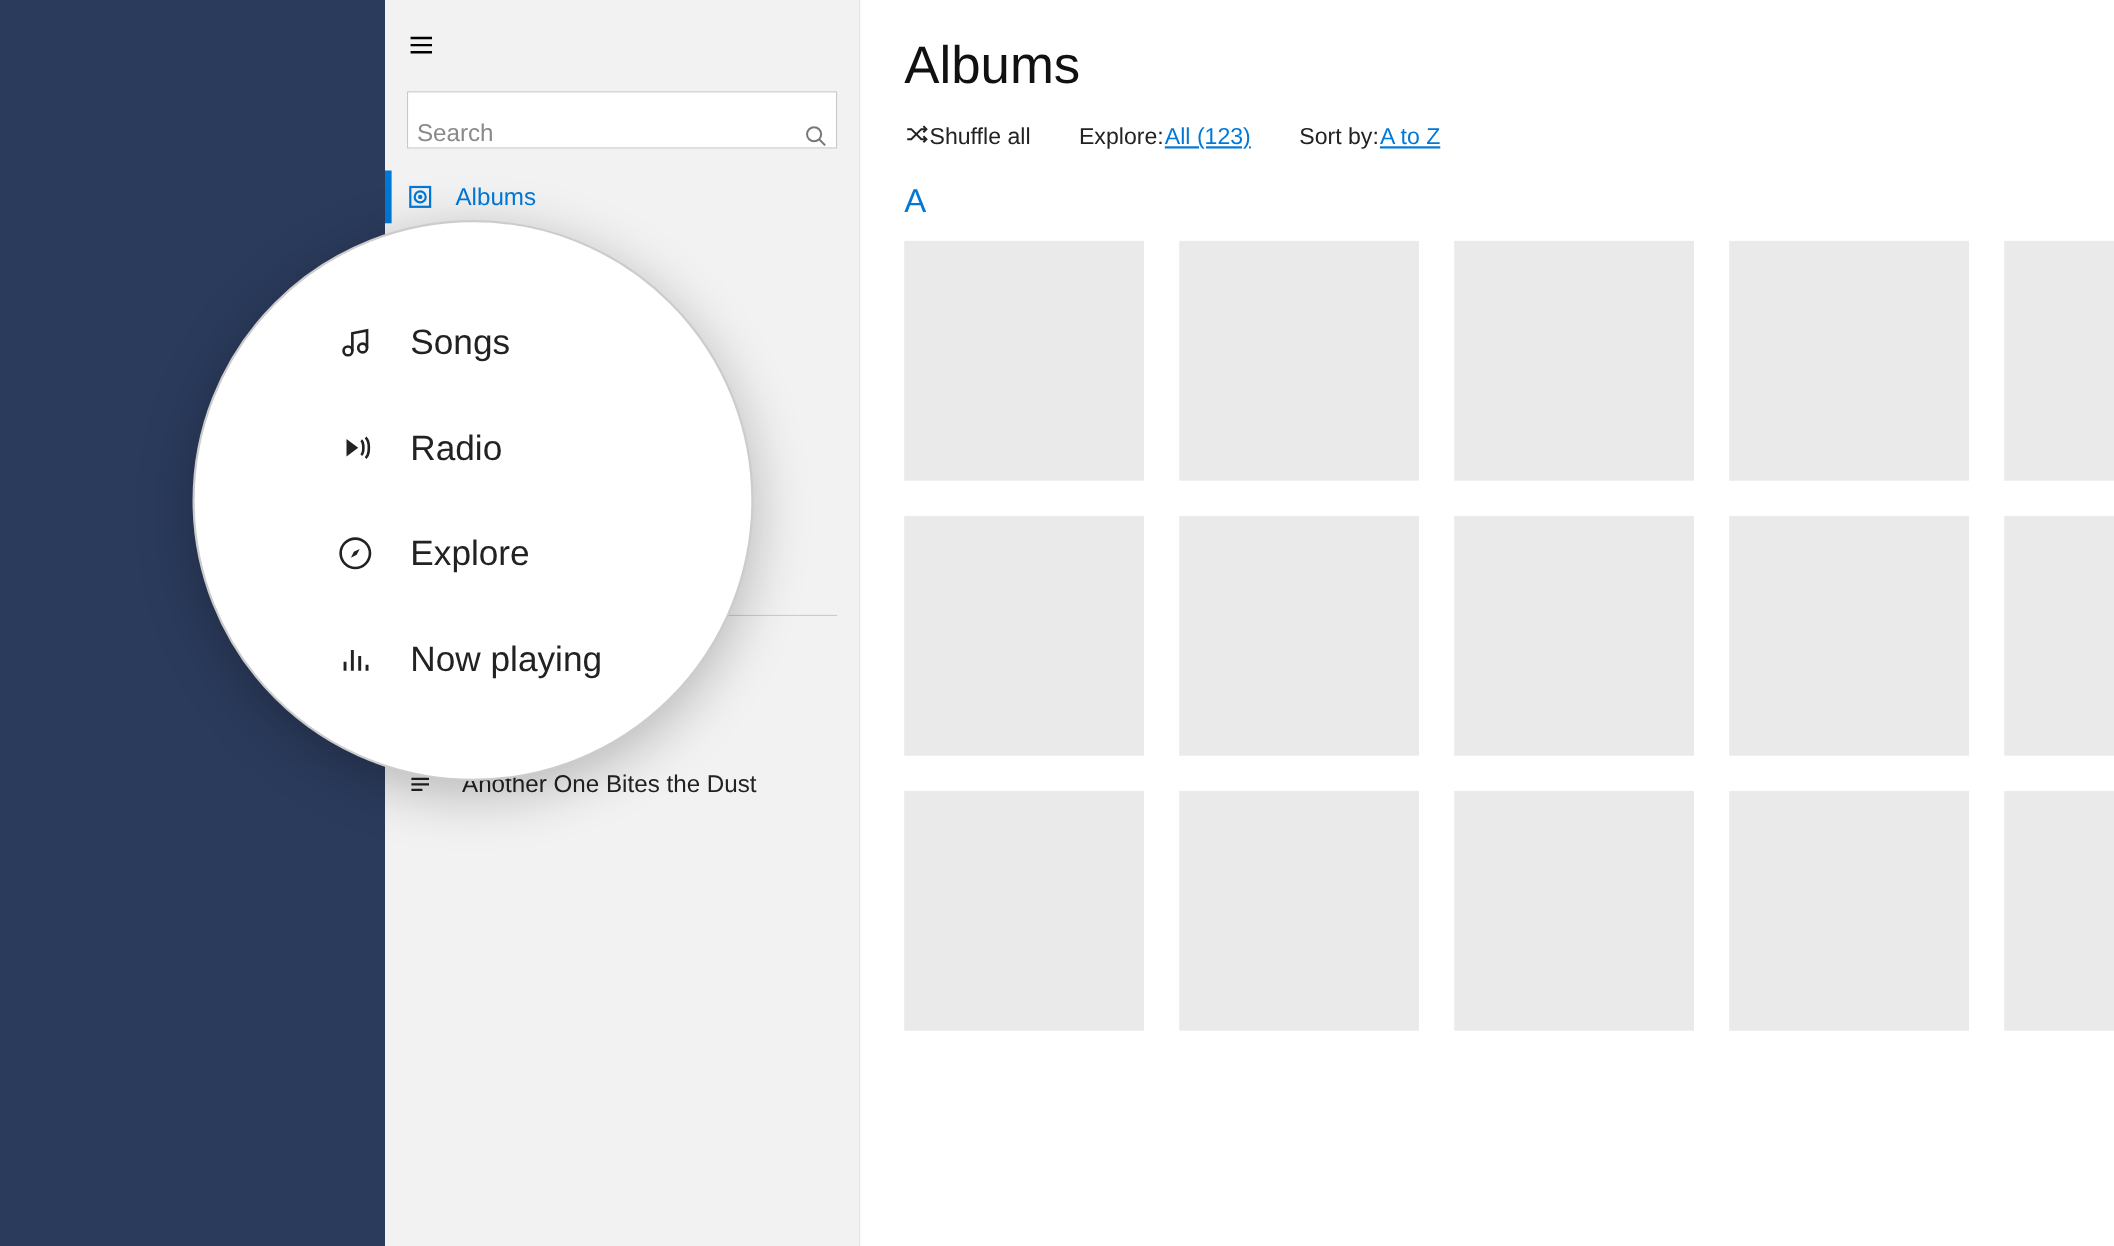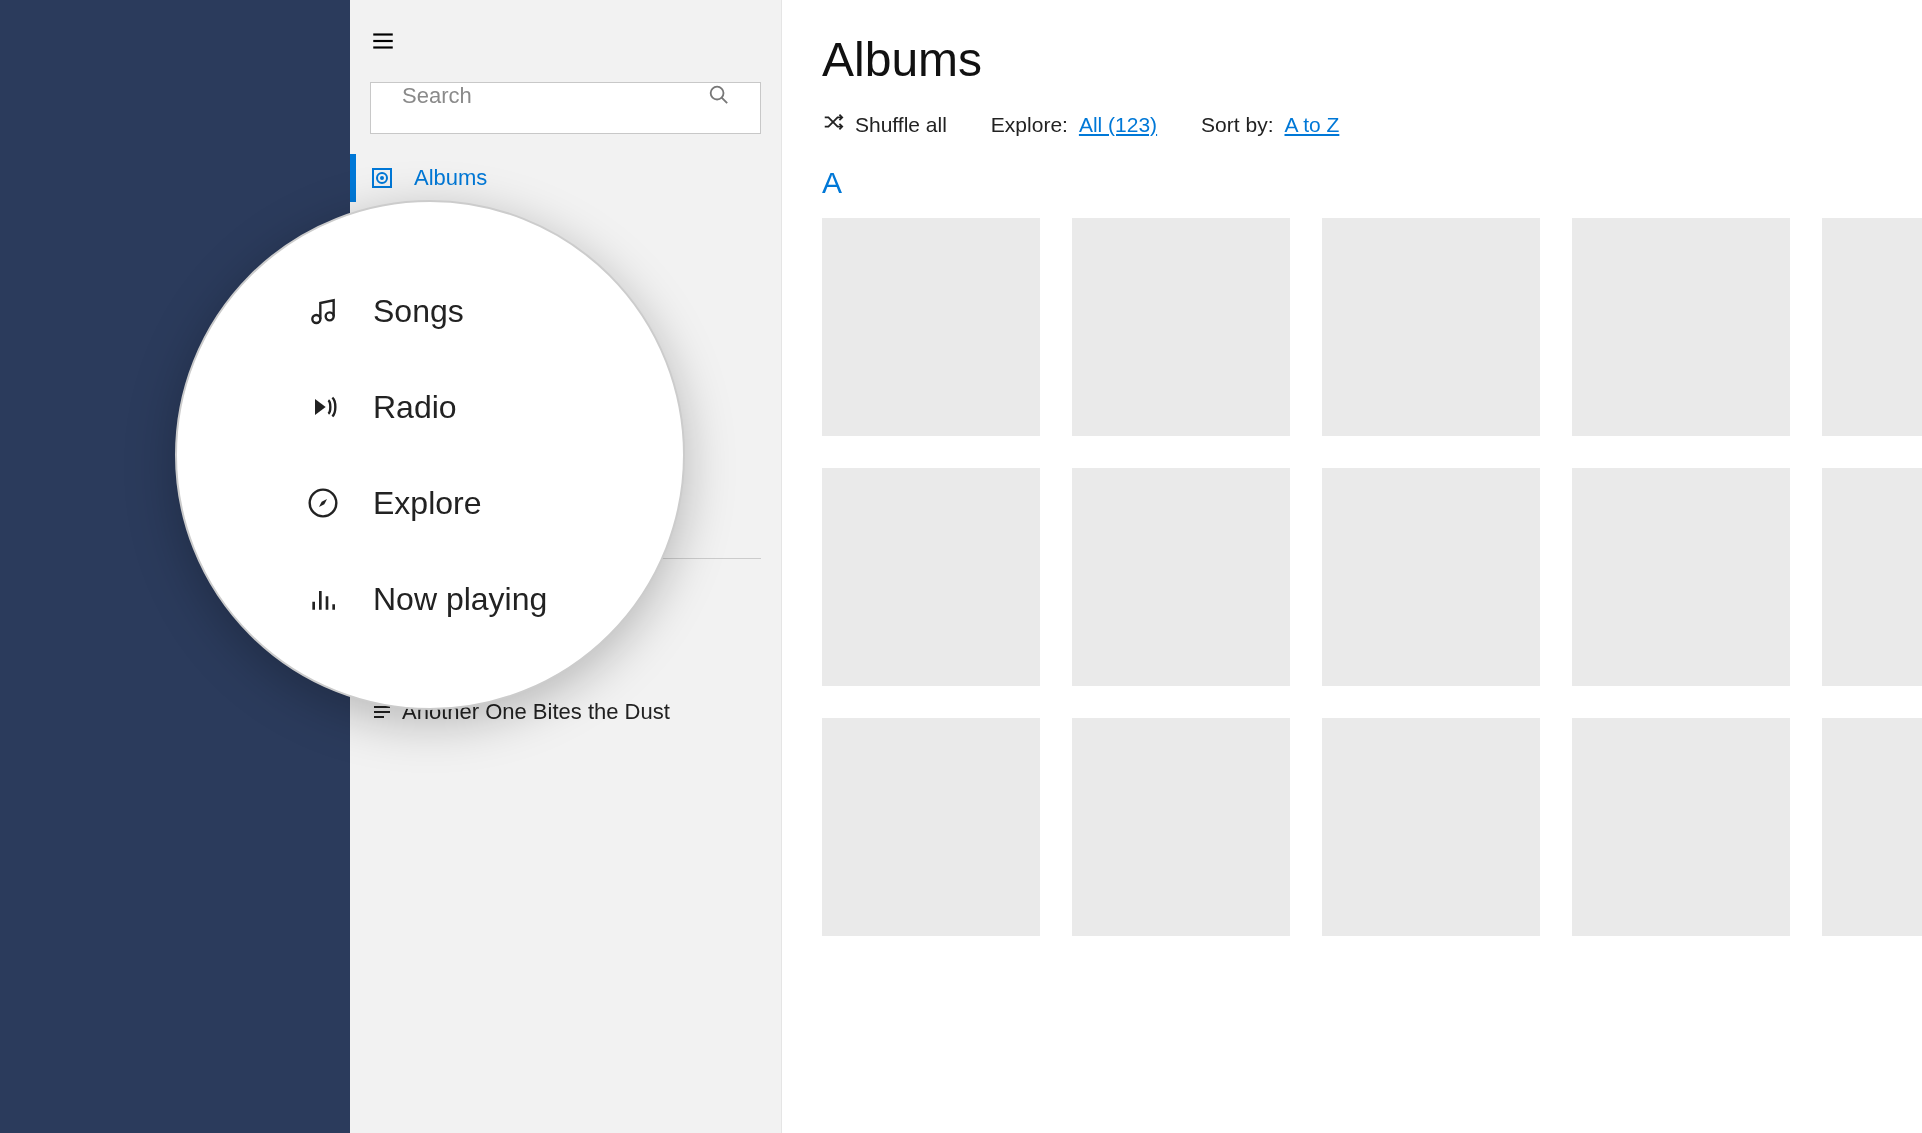--- a/index.html
+++ b/index.html
@@ -21,22 +21,22 @@
   .hamburger {
     padding: 28px 20px 12px 20px;
     cursor: pointer;
   }
   .hamburger svg { width: 26px; height: 26px; }
 
   .search-wrap { padding: 12px 20px 12px 20px; }
   .search {
     width: 100%; height: 52px;
     background: #fff; border: 1px solid #c8c8c8;
-    display: flex; align-items: flex-start;
-    padding: 0 31px;
+    display: flex; align-items: flex-end;
+    padding: 0 8px;
     font-size: 22px; color: #777;
   }
   .search input {
     border: none; outline: none; flex: 1; font-size: 22px;
     background: transparent; color: #333;
   }
   .search input::placeholder { color: #8a8a8a; }
   .search-icon { width: 22px; height: 22px; color: #777; }
 
   .nav-item {
@@ -52,35 +52,35 @@
   }
   .nav-icon { width: 24px; height: 24px; display: inline-flex; align-items: center; justify-content: center; }
 
   .sidebar-spacer { height: 340px; }
   .sidebar-divider {
     margin: 8px 20px 8px 62px; height: 1px; background: #ccc;
   }
 
   .playlist-item {
     display: flex; align-items: center;
-    height: 58px; padding-left: 20px; gap: 8px;
+    height: 58px; padding-left: 20px; gap: 26px;
     font-size: 22px; color: #222; cursor: pointer;
   }
   .playlist-item .pl-icon { width: 24px; height: 24px; display: inline-flex; align-items: center; justify-content: center; }
 
   
   .main { flex: 1; background: #fff; padding: 32px 40px; overflow: hidden; }
   .main-title {
     font-size: 48px; font-weight: 400; color: #111; margin-bottom: 24px;
   }
   .toolbar {
     display: flex; align-items: center; gap: 44px;
     font-size: 21px; color: #222; margin-bottom: 28px;
   }
-  .toolbar-item { display: flex; align-items: center; gap: 11px; cursor: pointer; }
+  .toolbar-item { display: flex; align-items: center; gap: 1px; cursor: pointer; }
   .toolbar .link { color: #0078d7; text-decoration: underline; }
   .section-letter {
     font-size: 30px; color: #0078d7; font-weight: 400; margin-bottom: 18px;
   }
   .grid { display: grid; grid-template-columns: repeat(5, 218px); gap: 32px 32px; }
   .tile { width: 218px; height: 218px; background: #eaeaea; }
 
   
   .lens {
     position: absolute;

